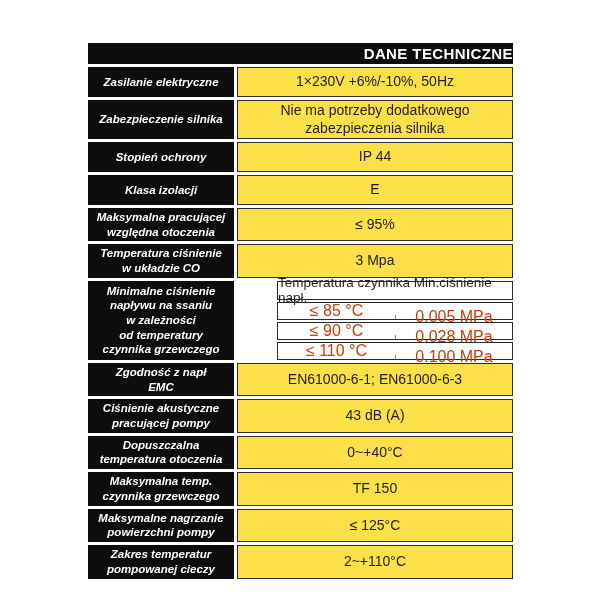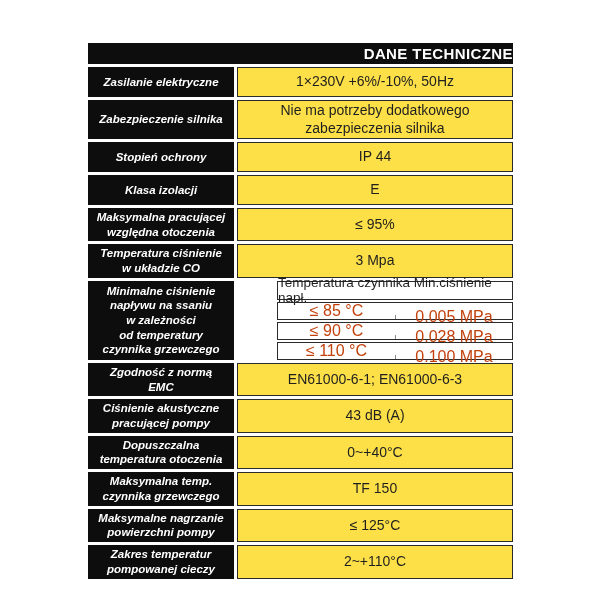--- a/index.html
+++ b/index.html
@@ -165,21 +165,21 @@
           <div class="sub-press">0.028 MPa</div>
         </div>
         <div class="sub-row">
           <div class="sub-temp">≤ 110 °C</div>
           <div class="sub-press">0.100 MPa</div>
         </div>
       </div>
     </div>
 
     <div class="row">
-      <div class="label">Zgodność z normą
+      <div class="label">Zgodność z napł
 EMC</div>
       <div class="value">EN61000-6-1; EN61000-6-3</div>
     </div>
 
     <div class="row">
       <div class="label">Ciśnienie akustyczne
 pracującej pompy</div>
       <div class="value">43 dB (A)</div>
     </div>
 

